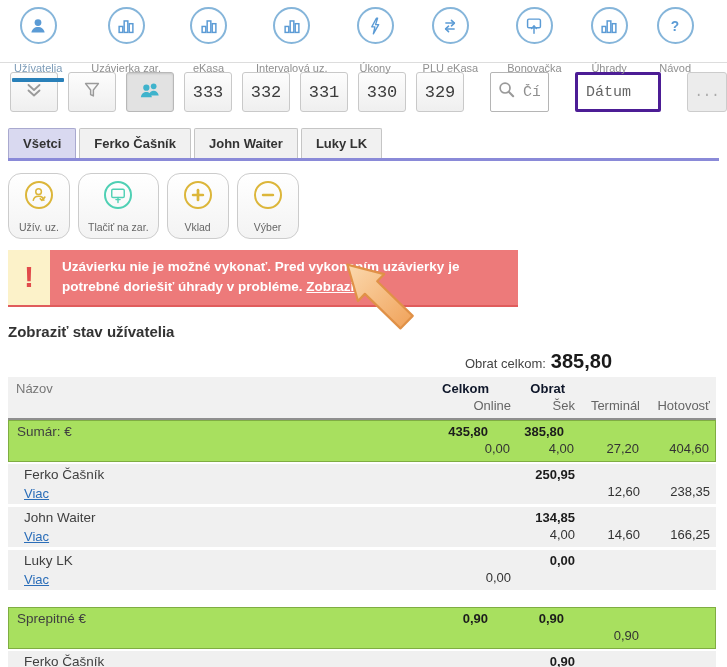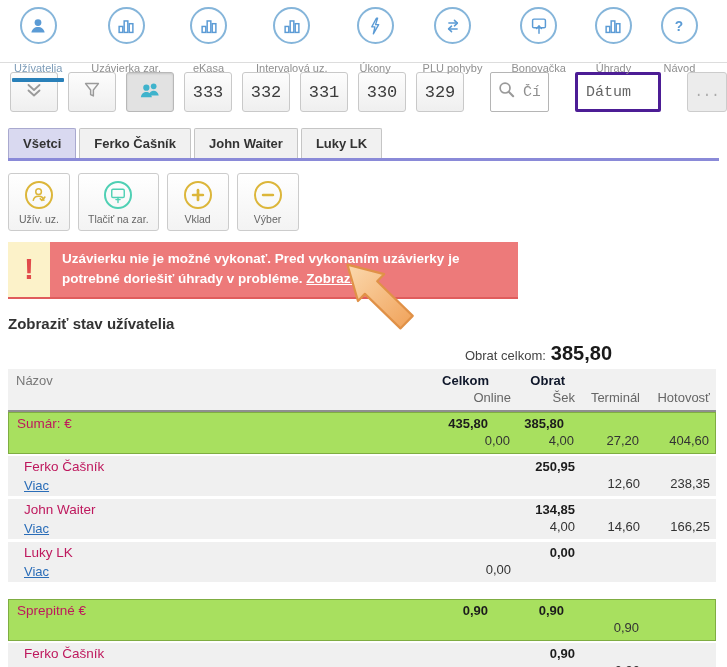--- a/index.html
+++ b/index.html
@@ -36,22 +36,22 @@
   .tabs { display:flex; align-items:flex-end; margin:13px 8px 0 8px; border-bottom:3px solid #8a8ad8; }
   .tab {
     padding:7px 14px; font-size:13px; font-weight:bold; color:#333; background:#f1f1f1;
     border:1px solid #c5c5c5; border-bottom:none; margin-right:3px; border-radius:2px 2px 0 0; cursor:pointer; white-space:nowrap;
   }
   .tab.active { background:#d9d9f0; border-color:#a9a9cf; }
 
   
   .actions { display:flex; gap:8px; padding:12px 0 0 8px; }
   .action-btn {
-    min-width:62px; padding:7px 9px 5px 9px; border:1px solid #ccc; border-radius:3px;
-    background:linear-gradient(#ffffff,#f3f3f3); display:flex; flex-direction:column; align-items:center; gap:4px; cursor:pointer;
+    min-width:62px; padding:7px 9px 5px 9px; border:1px solid #ccc; border-radius:13px;
+    background:linear-gradient(#ffffff,#f3f3f3); display:flex; flex-direction:column; align-items:center; gap:12px; cursor:pointer;
   }
   .action-circle { width:28px; height:28px; border-radius:50%; border:2px solid #dcb63a; display:flex; align-items:center; justify-content:center; }
   .action-circle.teal { border-color:#4fd0b4; }
   .action-label { font-size:10.5px; color:#666; white-space:nowrap; }
 
   
   .alert { display:flex; width:510px; margin:11px 0 0 8px; border-bottom:2px solid #e05c5c; }
   .alert-left { width:42px; background:#fcf2c9; display:flex; align-items:center; justify-content:center; }
   .alert-excl { color:#e14b4b; font-size:30px; font-weight:900; line-height:1; }
   .alert-body { flex:1; background:#ed7a7a; color:#fff; font-weight:bold; font-size:13.5px; line-height:1.5; padding:7px 12px; }
@@ -78,21 +78,21 @@
   .pad-o { padding-right:10px; }
 
   .trow { padding:3px 4px; font-size:13px; border-bottom:3px solid #fff; }
   .trow.summary { background:#a8e05f; border:1px solid #7fad42; border-bottom-width:1px; margin-bottom:2px; }
   .trow.user { background:#f0f0f0; }
   .cell { text-align:right; padding-right:2px; }
   .cell .l1 { font-weight:bold; color:#1c1c1c; height:17px; }
   .cell .l2 { color:#333; height:17px; }
   .name-cell { grid-row:span 2; display:flex; flex-direction:column; justify-content:space-between; text-align:left; padding-left:4px; }
   .trow.user .name-cell { padding-left:12px; }
-  .row-name { color:#be185d; font-size:13.5px; }
+  .row-name { color:#404040; font-size:13.5px; }
   .viac-link { color:#2a6db8; text-decoration:underline; font-size:13px; cursor:pointer; width:max-content; }
   .tablegap { height:14px; }
 </style>
 </head>
 <body>
 
 <div class="topnav" id="topnav">
     <div class="nav-item active">
       <span class="nav-circle">
         <svg width="22" height="22" viewBox="0 0 24 24">
@@ -143,21 +143,21 @@
     </div>
     <div class="nav-item">
       <span class="nav-circle">
         <svg width="22" height="22" viewBox="0 0 24 24" fill="none" stroke="#5b9bd5" stroke-width="1.7" stroke-linecap="round" stroke-linejoin="round">
           <path d="M7.5 8.8 h9"></path>
           <path d="M13.6 5.8 l3.2 3 -3.2 3"></path>
           <path d="M16.5 15.2 h-9"></path>
           <path d="M10.4 12.2 l-3.2 3 3.2 3"></path>
         </svg>
       </span>
-    <span class="nav-label">PLU pohyby</span>
+    <span class="nav-label">PLU eKasa</span>
     </div>
     <div class="nav-item">
       <span class="nav-circle">
         <svg width="22" height="22" viewBox="0 0 24 24" fill="none" stroke="#5b9bd5" stroke-width="1.6" stroke-linecap="round" stroke-linejoin="round">
           <rect x="5" y="4.5" width="14" height="9.5" rx="1.5"></rect>
           <path d="M12 20 v-8"></path>
           <path d="M9.3 14.7 L12 12 l2.7 2.7"></path>
         </svg>
       </span>
     <span class="nav-label">Bonovačka</span>

